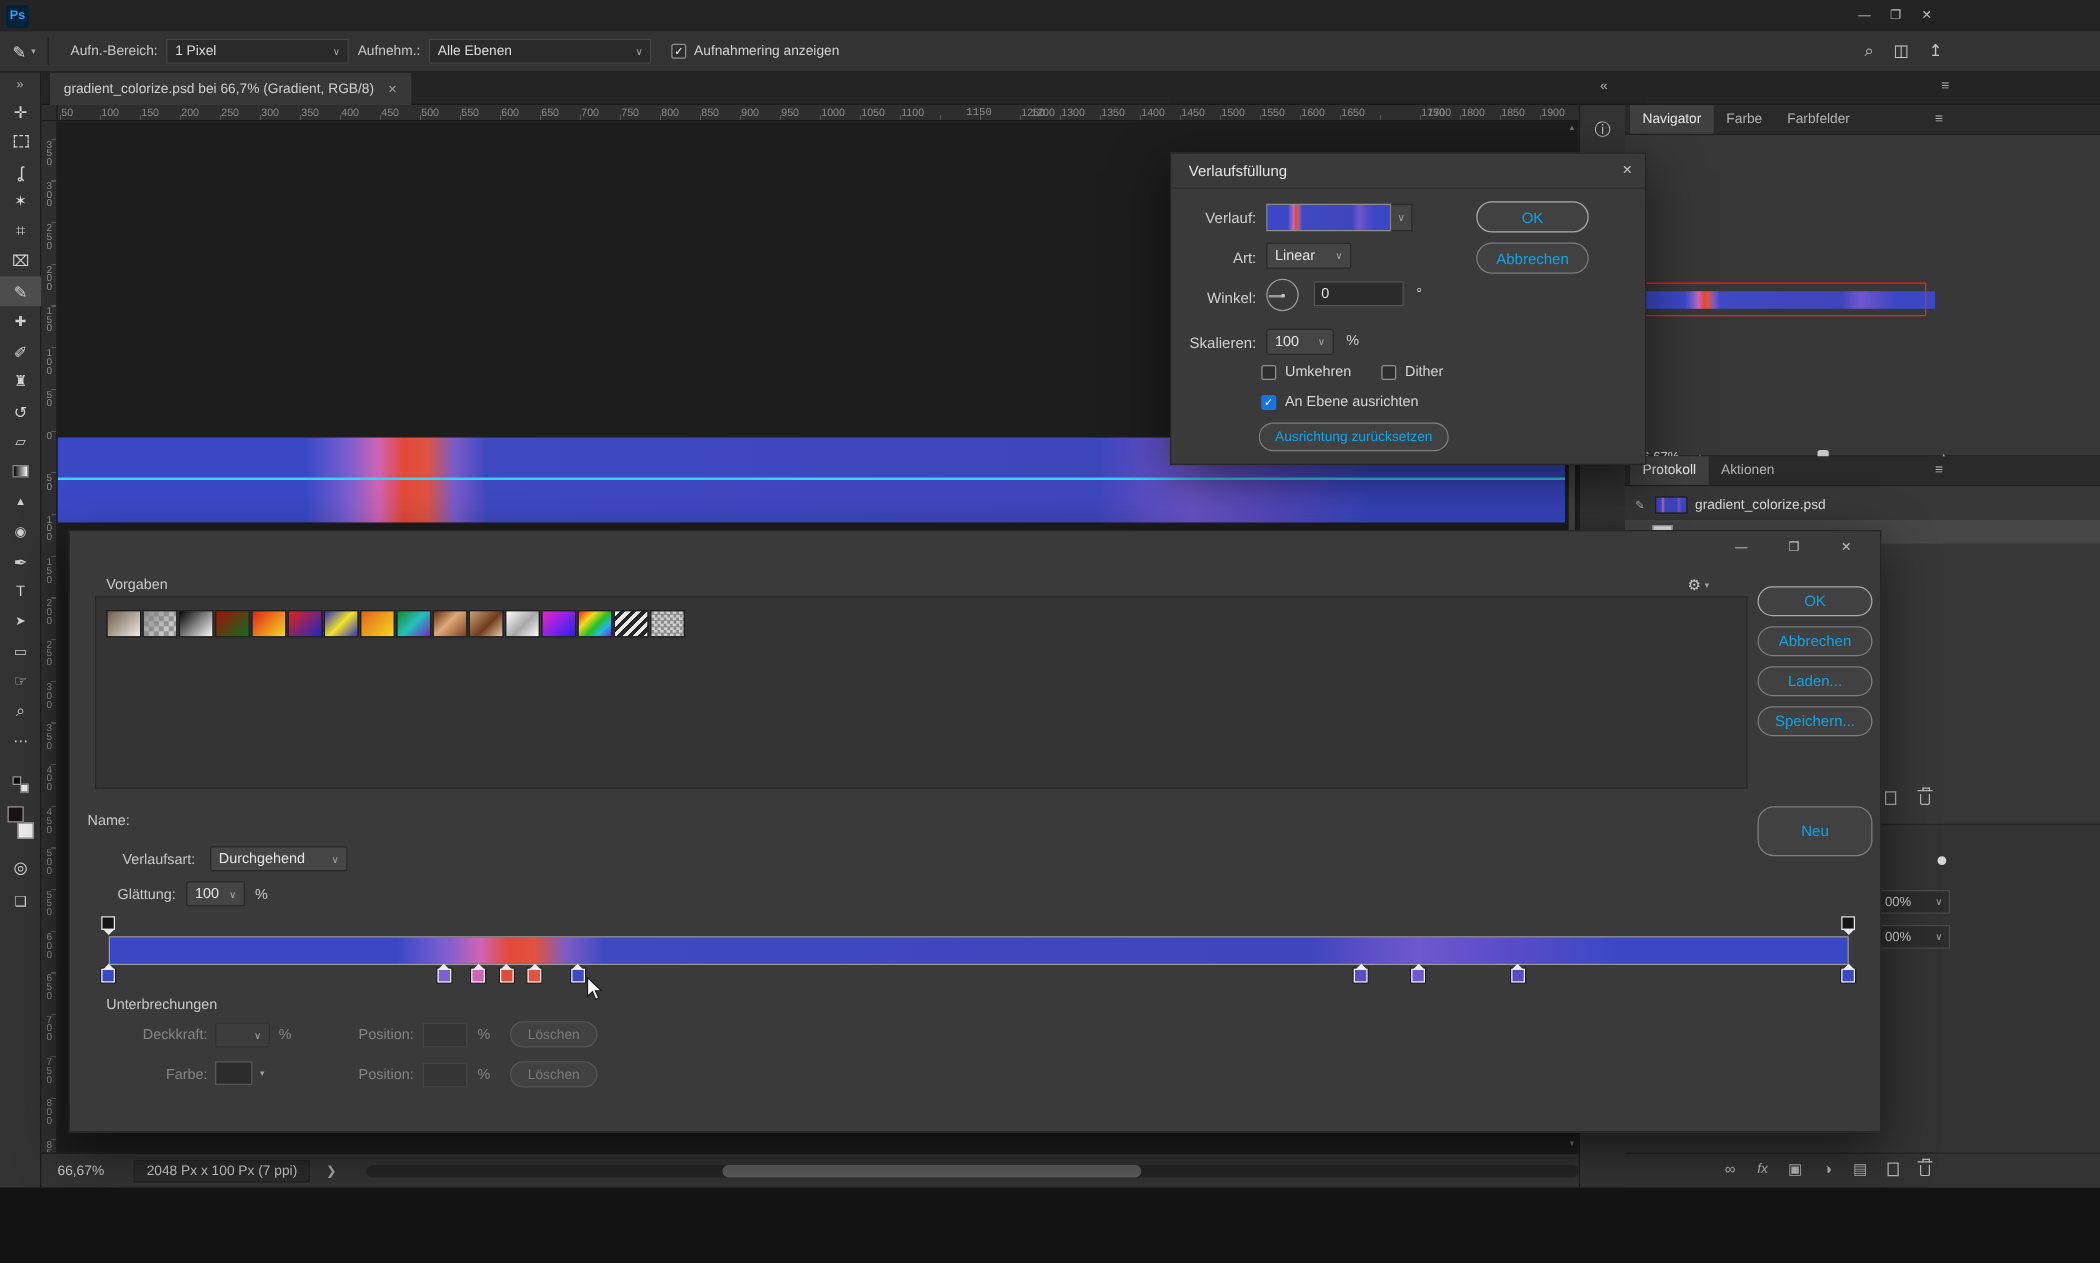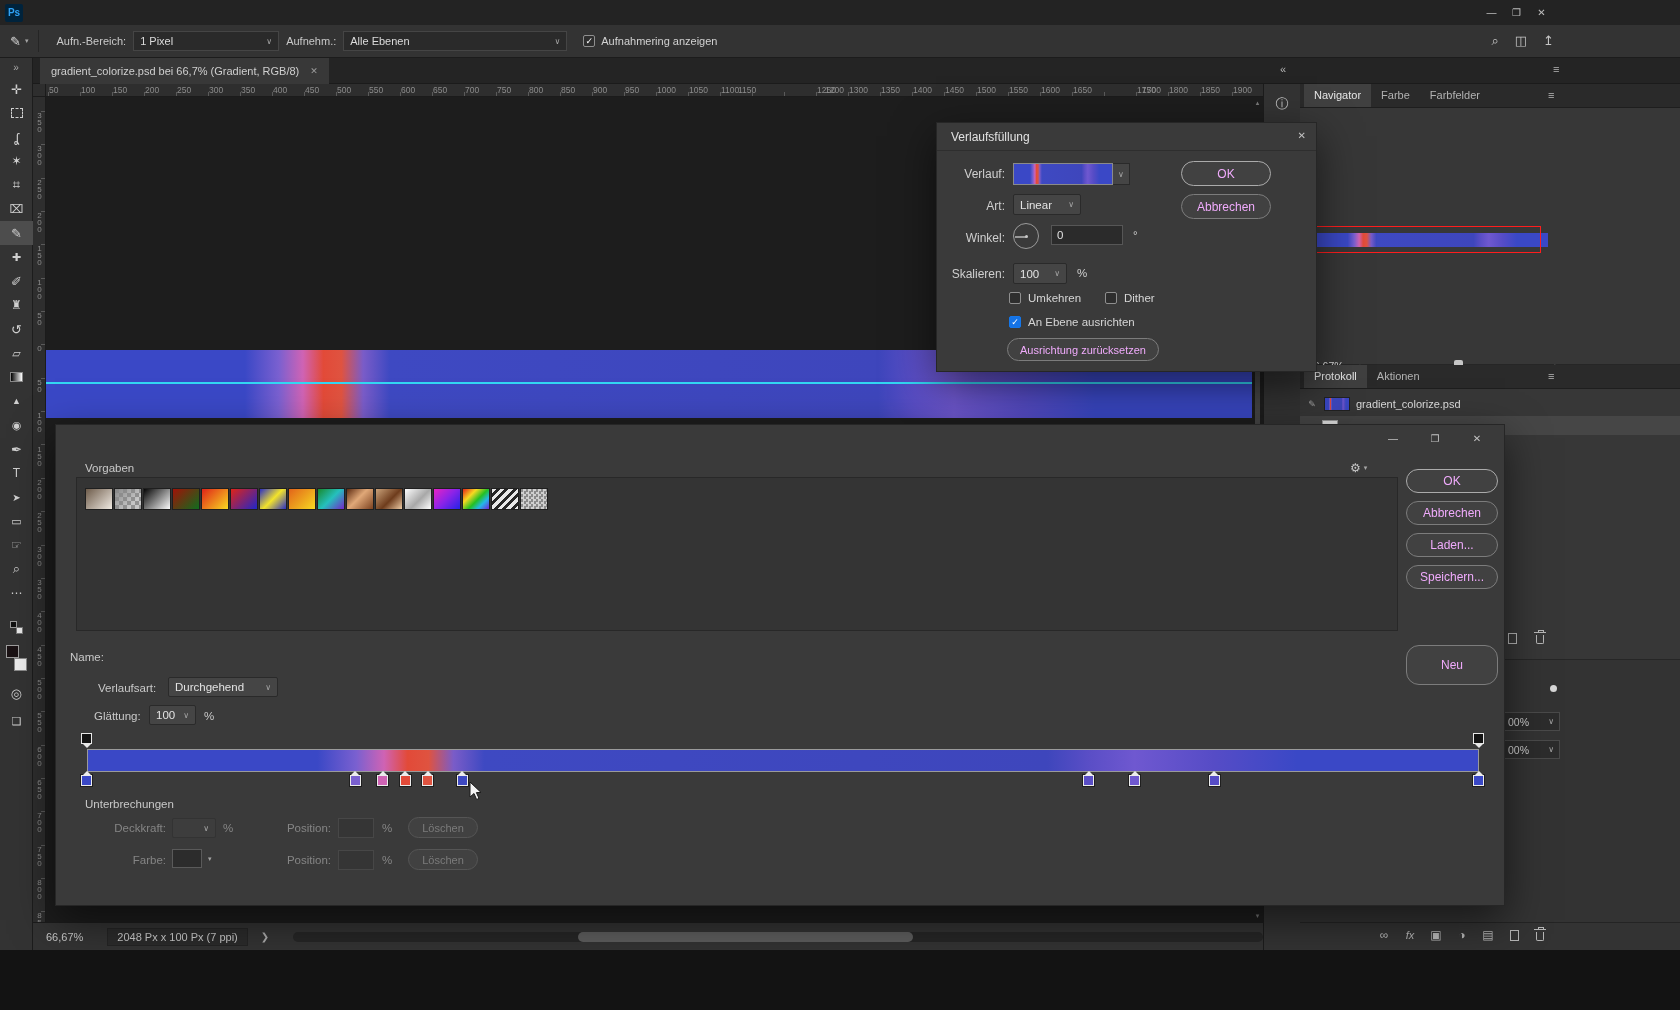--- a/index.html
+++ b/index.html
@@ -119,21 +119,21 @@
   .pagei{display:block;width:9px;height:11px;border:1px solid #b5b5b5}
 
   
   .dialog{position:absolute;background:#3a3a3a;border:1px solid #262626;box-shadow:0 14px 40px rgba(0,0,0,.55);z-index:40}
   .dlg-title{position:relative;height:28px;display:flex;align-items:center;padding-left:14px;font-size:12px;color:#e2e2e2;border-bottom:1px solid #2e2e2e}
   .dlg-close{position:absolute;right:10px;top:7px;font-size:10px;color:#c2c2c2}
   .fill-dialog{left:936px;top:122px;width:381px;height:250px}
   .fd-label{position:absolute;left:0;width:68px;text-align:right;font-size:12px;color:#cfcfcf}
   .gswatch{position:absolute;left:76px;top:40px;width:100px;height:22px;border:1px solid #8a8a8a}
   .gsw-arrow{position:absolute;left:176px;top:40px;width:17px;height:22px;background:#454545;border:1px solid #2a2a2a;border-left:none;display:flex;align-items:center;justify-content:center}
-  .btn{position:absolute;display:flex;align-items:center;justify-content:center;font-size:12px;color:#f0abfc;border:1px solid #7c7c7c;border-radius:13px;background:#414141;white-space:nowrap}
+  .btn{position:absolute;display:flex;align-items:center;justify-content:center;font-size:12px;color:#0ea5e9;border:1px solid #7c7c7c;border-radius:13px;background:#414141;white-space:nowrap}
   .btn.primary{border-color:#ababab}
   .btn.disabled{border-color:#555;color:#7b7b7b}
   .select{position:absolute;height:21px;background:#454545;border:1px solid #2a2a2a;border-radius:2px;font-size:11.5px;color:#e2e2e2;display:flex;align-items:center;justify-content:space-between;padding:0 6px;gap:6px}
   .select.disabled{background:#3d3d3d;color:#7b7b7b;border-color:#333}
   .txt{position:absolute;background:#2b2b2b;border:1px solid #565656;color:#e0e0e0;font:11.5px "Liberation Sans",sans-serif;padding:0 5px}
   .txt:disabled{background:#353535;border-color:#474747}
   .dial{position:absolute;left:76px;top:100px;width:26px;height:26px;border:1.5px solid #9a9a9a;border-radius:50%}
   .dial::before{content:"";position:absolute;left:1px;top:50%;width:11px;height:1.5px;background:#9a9a9a}
   .dial::after{content:"";position:absolute;left:50%;top:50%;width:3px;height:3px;margin:-1.5px;background:#c9c9c9;border-radius:50%}
   .unit{position:absolute;font-size:11.5px;color:#cfcfcf}
@@ -177,21 +177,21 @@
       <span>✎</span>
       <span class="caret-small">▾</span>
     </div>
     <div class="ob-sep"></div>
     <span class="ob-label">Aufn.-Bereich:</span>
     <div class="ob-select" style="width:146px">
       <span>1 Pixel</span>
       <span class="caret">∨</span>
     </div>
     <span class="ob-label">Aufnehm.:</span>
-    <div class="ob-select" style="width:224px">
+    <div class="ob-select" style="width:178px">
       <span>Alle Ebenen</span>
       <span class="caret">∨</span>
     </div>
     <div class="ob-check">
       <span class="cb">✓</span>
       <span>Aufnahmering anzeigen</span>
     </div>
     <div class="ob-right">
       <span>⌕</span>
       <span>◫</span>
@@ -317,21 +317,21 @@
       <span class="hlab" style="left: 387px;">650</span>
       <span class="hlab" style="left: 419px;">700</span>
       <span class="hlab" style="left: 451px;">750</span>
       <span class="hlab" style="left: 483px;">800</span>
       <span class="hlab" style="left: 515px;">850</span>
       <span class="hlab" style="left: 547px;">900</span>
       <span class="hlab" style="left: 579px;">950</span>
       <span class="hlab" style="left: 611px;">1000</span>
       <span class="hlab" style="left: 643px;">1050</span>
       <span class="hlab" style="left: 675px;">1100</span>
-      <span class="hlab" style="left: 692px;">1150</span>
+      <span class="hlab" style="left: 727px; font-family: Liberation Mono, monospace;">1150</span>
       <span class="hlab" style="left: 762px; margin-left: 17px;">1200</span>
       <span class="hlab" style="left: 771px;">1250</span>
       <span class="hlab" style="left: 803px;">1300</span>
       <span class="hlab" style="left: 835px;">1350</span>
       <span class="hlab" style="left: 867px;">1400</span>
       <span class="hlab" style="left: 899px;">1450</span>
       <span class="hlab" style="left: 931px;">1500</span>
       <span class="hlab" style="left: 963px;">1550</span>
       <span class="hlab" style="left: 995px;">1600</span>
       <span class="hlab" style="left: 1027px;">1650</span>

